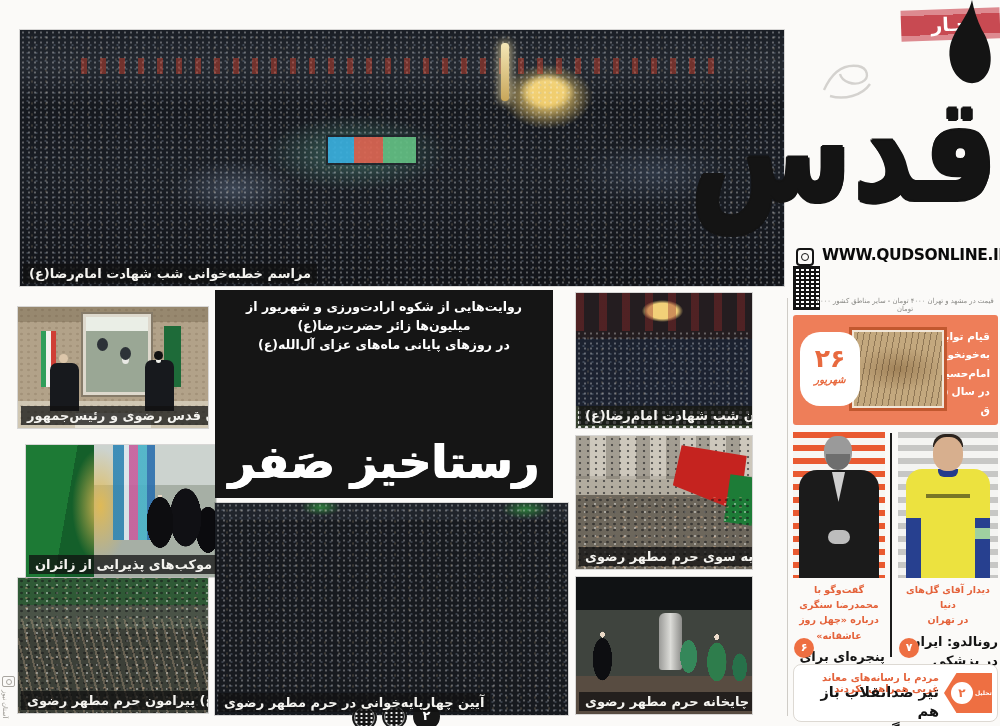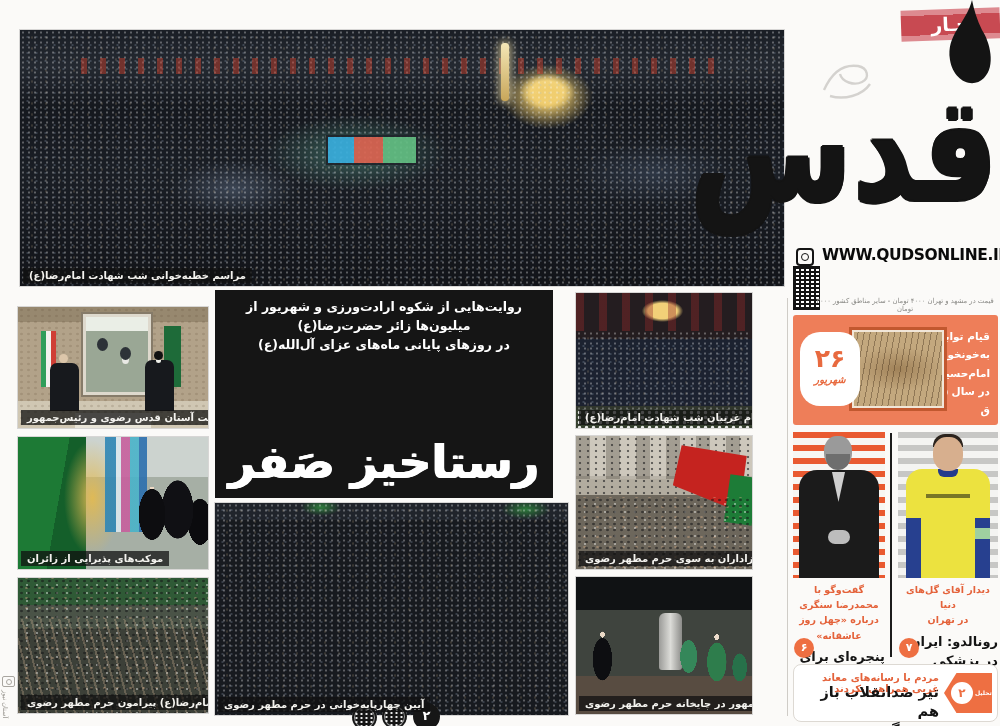--- a/index.html
+++ b/index.html
@@ -1,21 +1,21 @@
 <!DOCTYPE html>
 <html lang="fa"><head>
 <meta charset="utf-8">
 <style>
   html,body{margin:0;padding:0;}
   body{width:1000px;height:726px;background:#efede9;font-family:"DejaVu Sans",sans-serif;}
   .page{position:absolute;left:0;top:0;width:1000px;height:726px;background:#fbfaf8;overflow:hidden;}
   .rtl{direction:rtl;}
   
   .ph{position:absolute;overflow:hidden;background:#444;box-shadow:0 0 0 1px rgba(0,0,0,.14);}
-  .cap{position:absolute;left:3px;bottom:3px;background:rgba(16,16,16,.74);color:#f4f3ef;font-size:10px;font-weight:bold;padding:2px 6px;direction:rtl;white-space:nowrap;z-index:6;}
+  .cap{position:absolute;left:3px;bottom:3px;background:rgba(16,16,16,.74);color:#f4f3ef;font-size:13px;font-weight:bold;padding:2px 6px;direction:rtl;white-space:nowrap;z-index:6;}
   .layer{position:absolute;inset:0;}
   .speckle-dark{background-image:
     radial-gradient(circle,rgba(255,255,255,.30) 0 .8px,transparent 1.4px),
     radial-gradient(circle,rgba(172,192,216,.22) 0 .8px,transparent 1.4px),
     radial-gradient(circle,rgba(250,216,162,.15) 0 .9px,transparent 1.5px);
     background-size:6px 5px,9px 8px,14px 11px;background-position:0 0,3px 3px,5px 2px;}
   .speckle-warm{background-image:
     radial-gradient(circle,rgba(20,20,22,.55) 0 1px,transparent 1.6px),
     radial-gradient(circle,rgba(255,255,255,.40) 0 .8px,transparent 1.4px),
     radial-gradient(circle,rgba(205,165,130,.45) 0 .9px,transparent 1.5px);
@@ -176,21 +176,21 @@
     <div class="m-man m1">
         <div class="head"></div>
       </div>
     <div class="m-man m2">
         <div class="head"></div>
       </div>
     <div class="m-cloth"></div>
     <figcaption class="cap">دیدار تولیت آستان قدس رضوی و رئیس‌جمهور</figcaption>
   </figure>
 
-  <figure class="ph ph-mokeb" style="margin:0">
+  <figure class="ph ph-mokeb" style="margin:8px">
     <div class="k-flag"></div>
     <div class="k-tinsel"></div>
     <div class="k-banners"></div>
     <div class="k-women"></div>
     <figcaption class="cap">موکب‌های پذیرایی از زائران</figcaption>
   </figure>
 
   <figure class="ph ph-azadari" style="margin:0">
     <div class="layer speckle-warm"></div>
     <div class="layer a-arms" style="position:absolute"></div>

